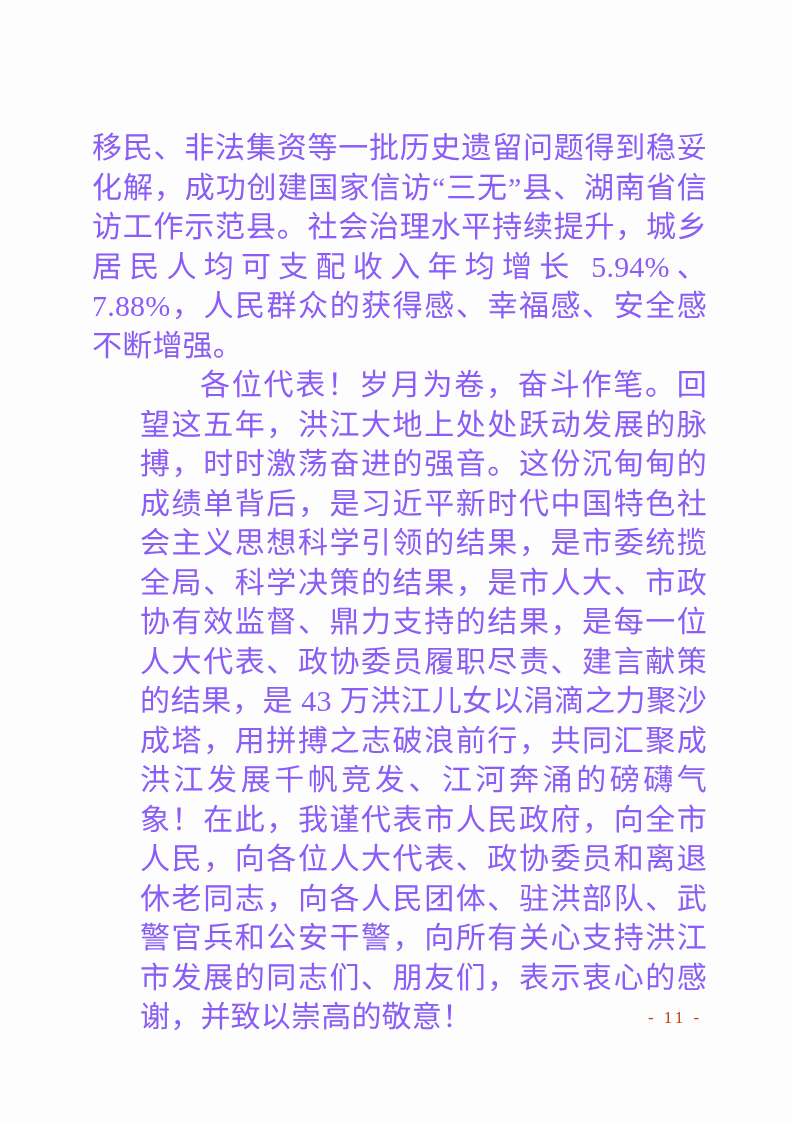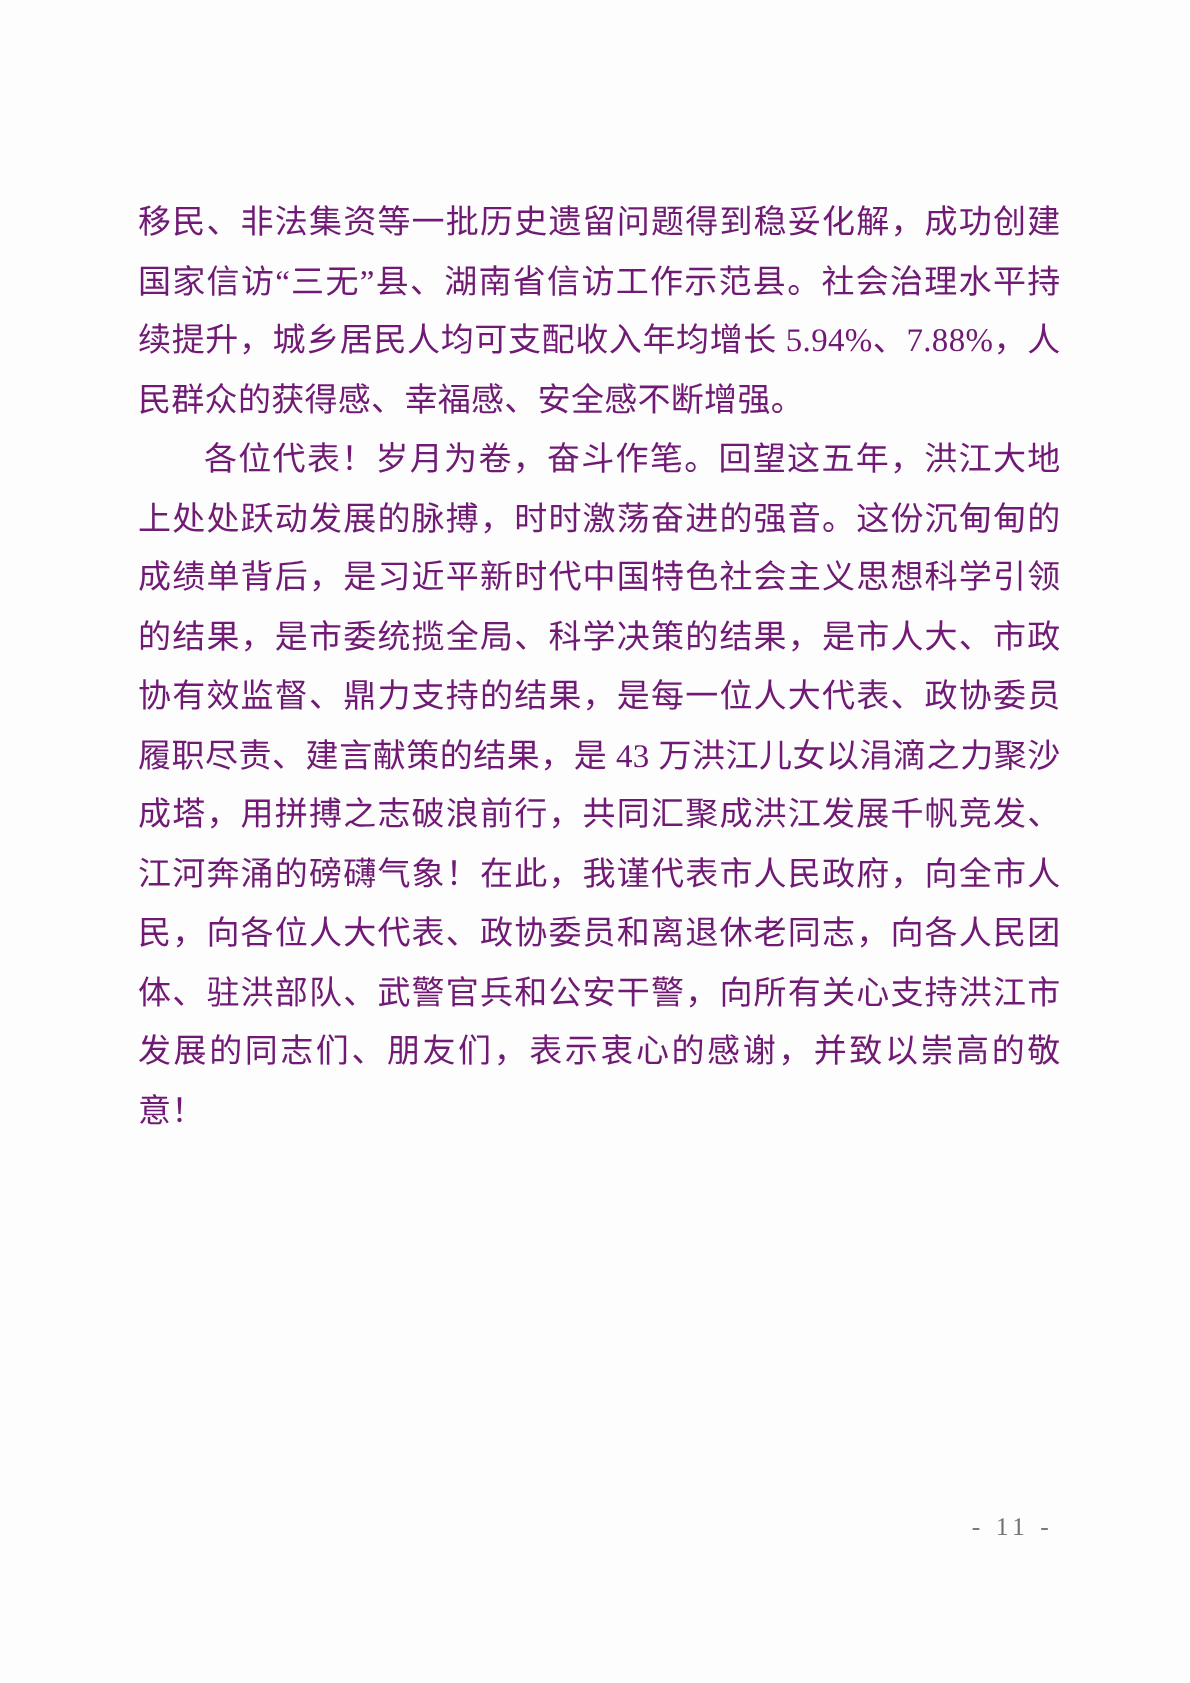--- a/index.html
+++ b/index.html
@@ -17,40 +17,41 @@
   }
   .content {
     position: absolute;
     top: 128px;
     left: 92px;
     width: 615px;
   }
   .para {
     margin: 0;
     padding: 0;
-    font-size: 22px;
+    font-size: 30px;
     line-height: 39.5px;
     letter-spacing: 0.2px;
-    color: #701a75;
+    color: #8b5cf6;
     text-align: justify;
     text-justify: inter-ideograph;
     font-family: "Liberation Serif", "DejaVu Serif", serif;
   }
   .para.indent {
     text-indent: 2em;
+    margin-left: 48px;
   }
   .page-number {
     position: absolute;
     top: 1008px;
     left: 630px;
     width: 90px;
     text-align: center;
     font-size: 17px;
     letter-spacing: 3px;
-    color: #737373;
+    color: #c2410c;
     font-family: "Liberation Serif", "DejaVu Serif", serif;
   }
 </style>
 </head>
 <body>
 
 <div class="page">
   <div class="content">
     <p class="para">移民、非法集资等一批历史遗留问题得到稳妥化解，成功创建国家信访“三无”县、湖南省信访工作示范县。社会治理水平持续提升，城乡居民人均可支配收入年均增长 5.94%、7.88%，人民群众的获得感、幸福感、安全感不断增强。</p>
     <p class="para indent">各位代表！岁月为卷，奋斗作笔。回望这五年，洪江大地上处处跃动发展的脉搏，时时激荡奋进的强音。这份沉甸甸的成绩单背后，是习近平新时代中国特色社会主义思想科学引领的结果，是市委统揽全局、科学决策的结果，是市人大、市政协有效监督、鼎力支持的结果，是每一位人大代表、政协委员履职尽责、建言献策的结果，是 43 万洪江儿女以涓滴之力聚沙成塔，用拼搏之志破浪前行，共同汇聚成洪江发展千帆竞发、江河奔涌的磅礴气象！在此，我谨代表市人民政府，向全市人民，向各位人大代表、政协委员和离退休老同志，向各人民团体、驻洪部队、武警官兵和公安干警，向所有关心支持洪江市发展的同志们、朋友们，表示衷心的感谢，并致以崇高的敬意！</p>

